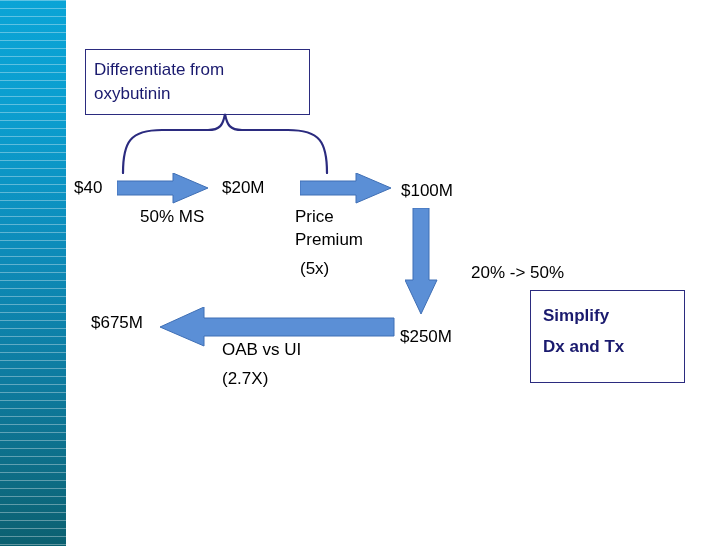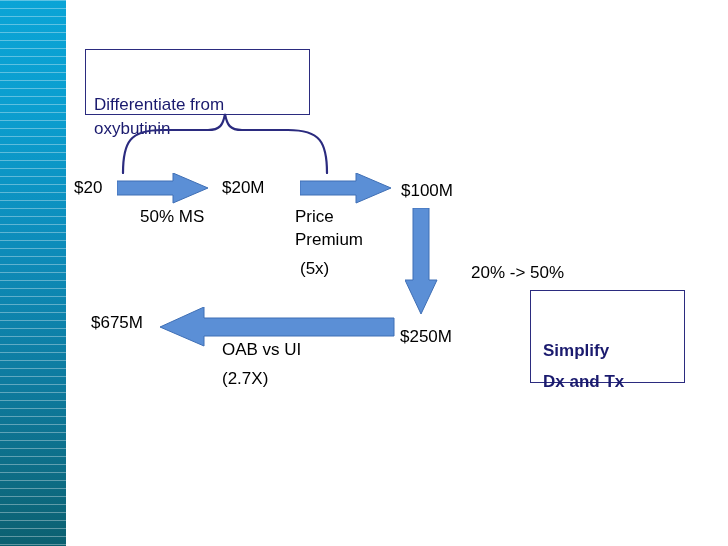--- a/index.html
+++ b/index.html
@@ -57,21 +57,20 @@
     border: 1px solid #2b2b7f;
     background: #ffffff;
     box-sizing: border-box;
   }
   .box .label {
     position: absolute;
     color: #1a1a6e;
     font-size: 17px;
     line-height: 24px;
     white-space: pre;
-    margin-top: 35px;
   }
   .bold {
     font-weight: bold;
     font-size: 18px;
   }
   .underline {
     text-decoration: underline;
   }
   
   .arrow-h {
@@ -97,21 +96,21 @@
     <div class="label" style="left:8px; top:8px;">Differentiate from</div>
     <div class="label" style="left:8px; top:32px;">oxybutinin</div>
   </div>
 
   <div class="brace" style="left:120px; top:112px;">
     <svg width="210" height="62" viewBox="0 0 210 62">
       <path d="M3 61 C3 30 10 18 42 18 L88 18 C100 18 103 13 105 2 C107 13 110 18 122 18 L168 18 C200 18 207 30 207 61" fill="none" stroke="#2b2b7f" stroke-width="2.2" stroke-linecap="round"></path>
     </svg>
   </div>
 
-  <div class="txt" style="left:74px; top:177px;">$20</div>
+  <div class="txt" style="left:74px; top:177px;">$40</div>
   <div class="txt" style="left:222px; top:177px;">$20M</div>
   <div class="txt" style="left:401px; top:180px;">$100M</div>
 
   <div class="arrow-h" style="left:117px; top:173px;">
     <svg width="92" height="31" viewBox="0 0 92 31">
       <polygon points="0,8 56,8 56,0 91,15 56,30 56,22 0,22" fill="#5b8fd6" stroke="#3f6fb5" stroke-width="1"></polygon>
     </svg>
   </div>
 
   <div class="arrow-h" style="left:300px; top:173px;">

